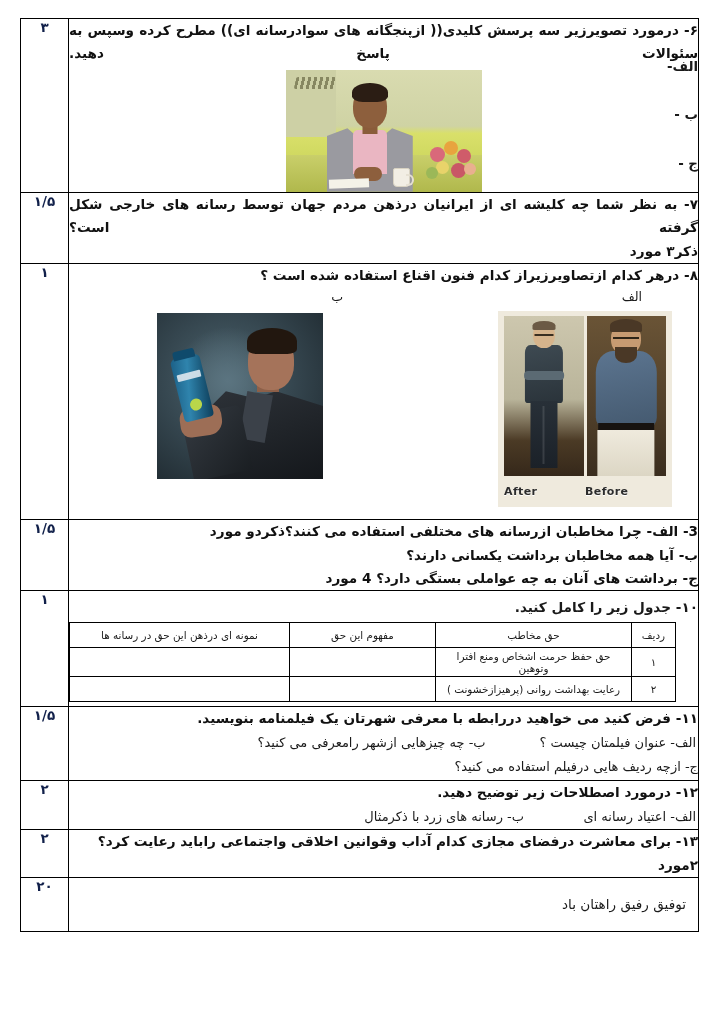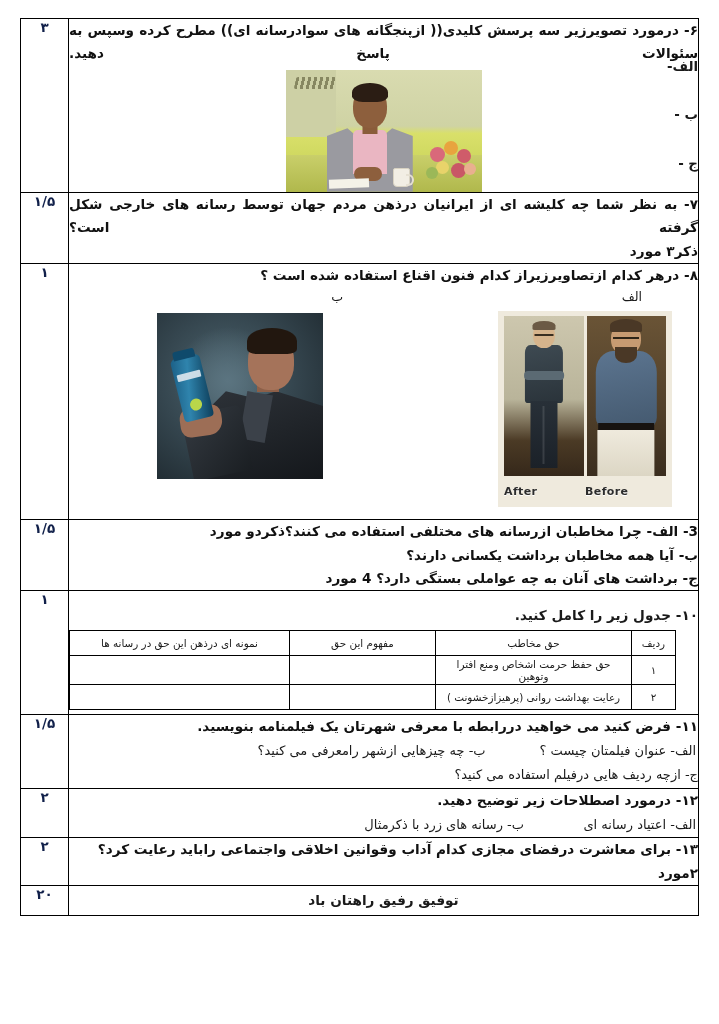--- a/index.html
+++ b/index.html
@@ -77,24 +77,24 @@
   .sub-row {
     display: flex;
     flex-direction: row;
     justify-content: flex-start;
     gap: 54px;
     padding-right: 2px;
   }
   .sub-row .s-a { min-width: 118px; }
   .bold-c {
     font-size: 13.6px;
-    font-weight: bold;
-    text-align: center;
+    font-weight: normal;
+    text-align: right;
     padding: 6px 0 7px 0;
-    margin: 0;
+    margin: 12px;
     letter-spacing: 0.2px;
   }
 
   
   .q6-wrap {
     position: relative;
     min-height: 146px;
   }
   .q6-labels {
     position: absolute;
@@ -246,21 +246,21 @@
   .ba-caption span {
     flex:1; text-align:left; font-size:11px; font-weight:bold;
     color:#2c2c2c; letter-spacing:.4px;
     font-family:"DejaVu Sans","Liberation Sans",sans-serif;
     text-shadow: 0 1px 0 #fff;
     direction: ltr;
   }
 
   
   .q10-head {
-    font-size:13.6px; font-weight:bold; margin:16px 0 7px 0; text-align:right;
+    font-size:13.6px; font-weight:bold; margin:8px 0 7px 0; text-align:right;
   }
   table.inner {
     width: 606px;
     margin: 0 auto 4px 0;
     border-collapse: collapse;
     table-layout: fixed;
     direction: rtl;
   }
   table.inner th, table.inner td {
     border: 1px solid #000;

